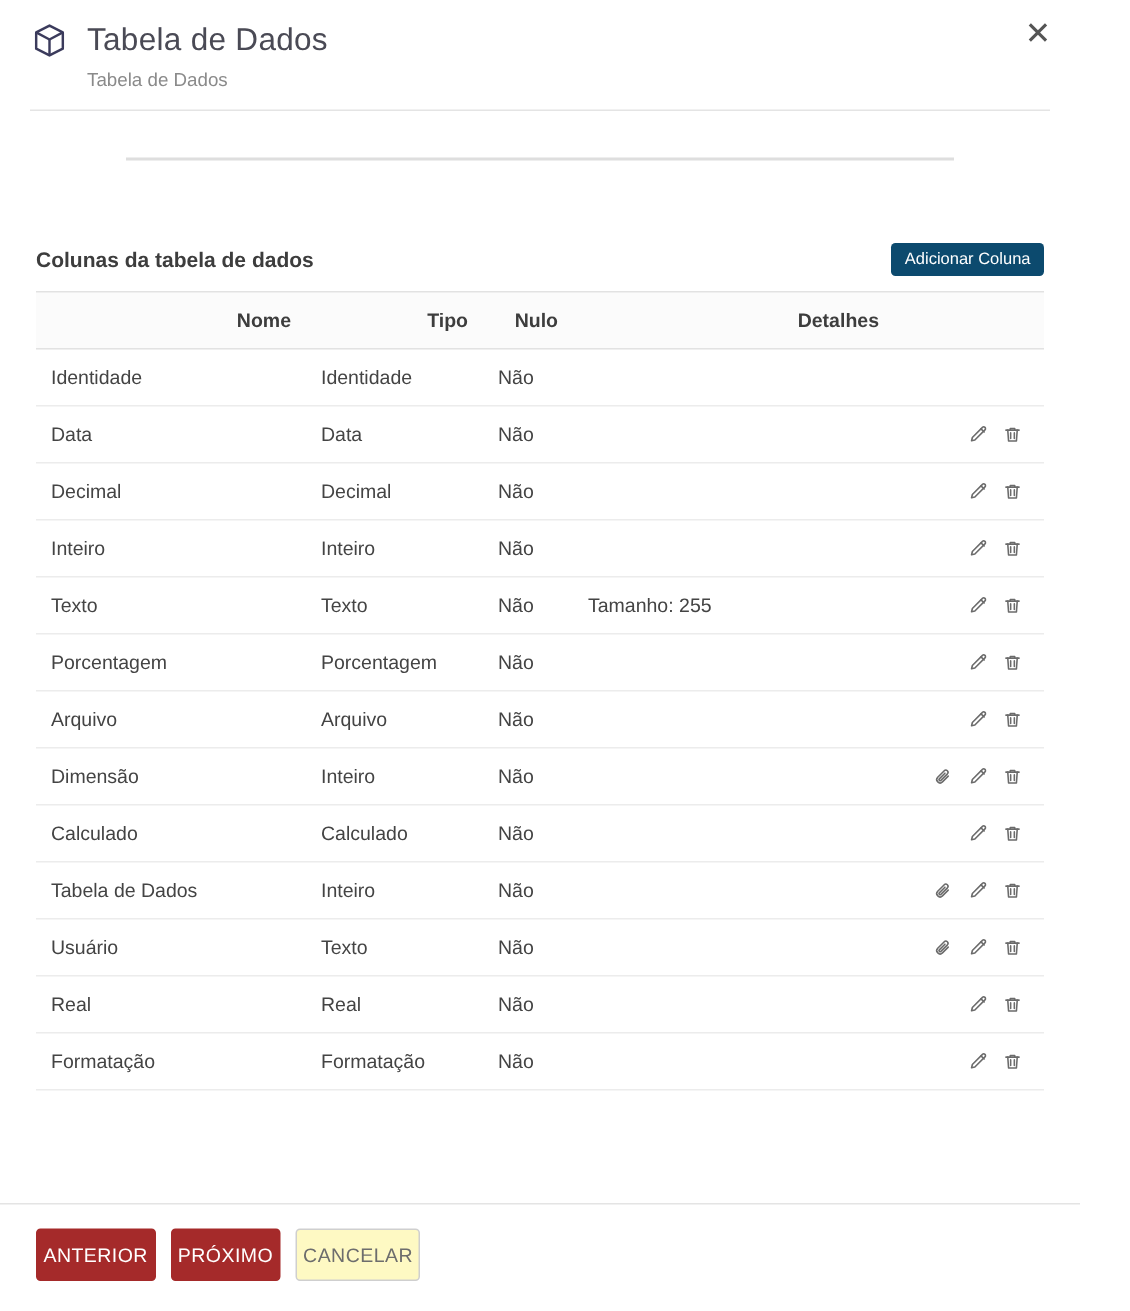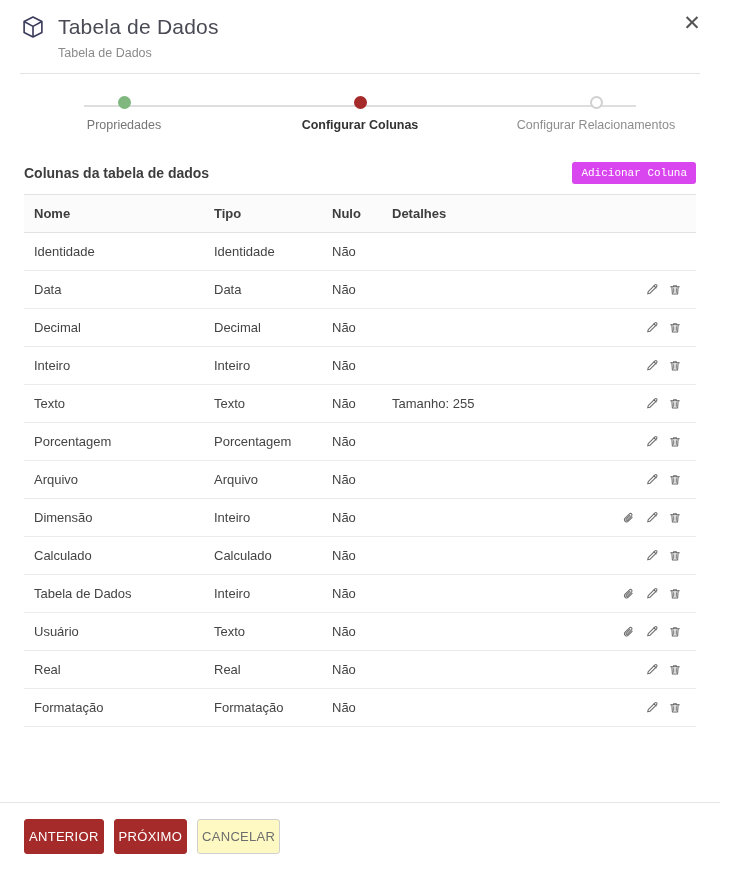--- a/index.html
+++ b/index.html
@@ -135,38 +135,38 @@
     align-items: center;
     justify-content: space-between;
     margin-bottom: 10px;
   }
   .section-title {
     font-size: 14px;
     font-weight: bold;
     color: #3d3d3d;
   }
   .add-col-btn {
-    background: #d946ef;
+    background: #0c4a6e;
     color: #ffffff;
     border: none;
     border-radius: 3px;
     font-size: 11px;
     padding: 5px 9px;
     cursor: pointer;
-    font-family: Liberation Mono, monospace;
+    font-family: Liberation Sans, sans-serif;
   }
 
   
   table.cols {
     width: 100%;
     border-collapse: collapse;
     font-size: 13px;
   }
   table.cols thead th {
-    text-align: left;
+    text-align: right;
     font-size: 13px;
     font-weight: bold;
     color: #3d3d3d;
     padding: 11px 10px;
     border-top: 1px solid #e2e2e2;
     border-bottom: 1px solid #e2e2e2;
     background: #fbfbfb;
   }
   table.cols tbody td {
     padding: 11px 10px;
@@ -244,34 +244,20 @@
       </span>
       <span class="title">Tabela de Dados</span>
     </div>
     <div class="subtitle">Tabela de Dados</div>
     <button class="close-btn">✕</button>
     <div class="header-sep"></div>
   </div>
 
   <div class="stepper">
     <div class="stepper-track"></div>
-    <div class="steps">
-      <div class="step done">
-        <span class="step-dot"></span>
-        <span class="step-label">Propriedades</span>
-      </div>
-      <div class="step active">
-        <span class="step-dot"></span>
-        <span class="step-label">Configurar Colunas</span>
-      </div>
-      <div class="step">
-        <span class="step-dot"></span>
-        <span class="step-label">Configurar Relacionamentos</span>
-      </div>
-    </div>
   </div>
 
   <div class="section">
     <div class="section-head">
       <span class="section-title">Colunas da tabela de dados</span>
       <button class="add-col-btn">Adicionar Coluna</button>
     </div>
 
     <table class="cols">
       <thead>

